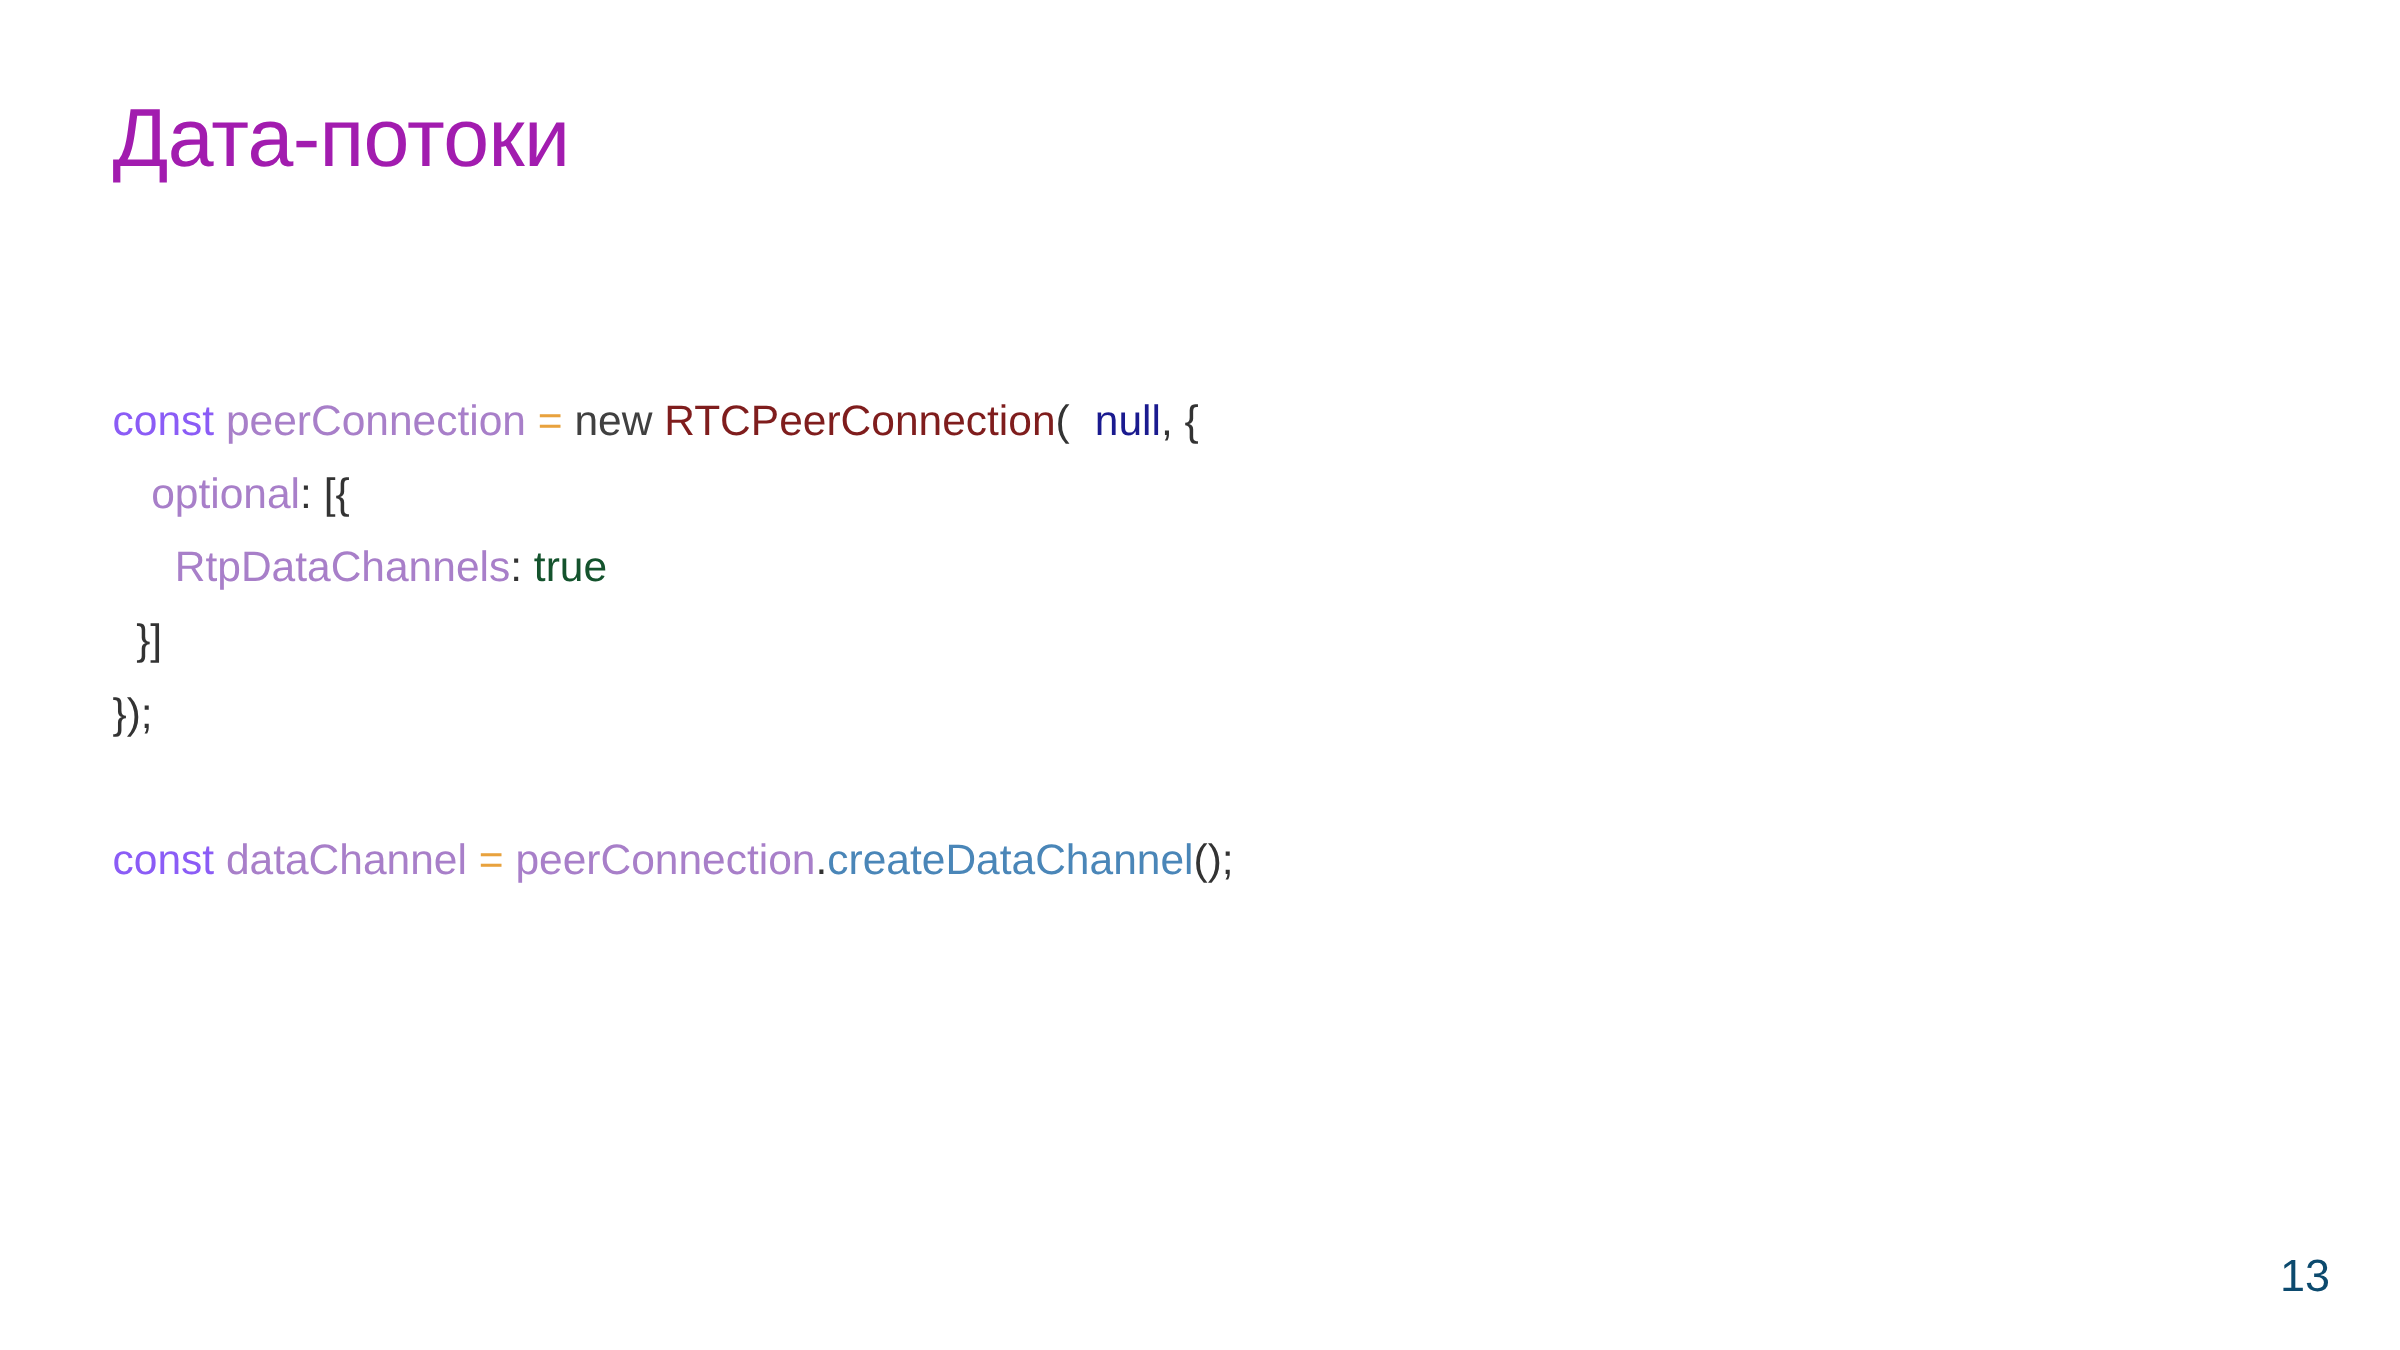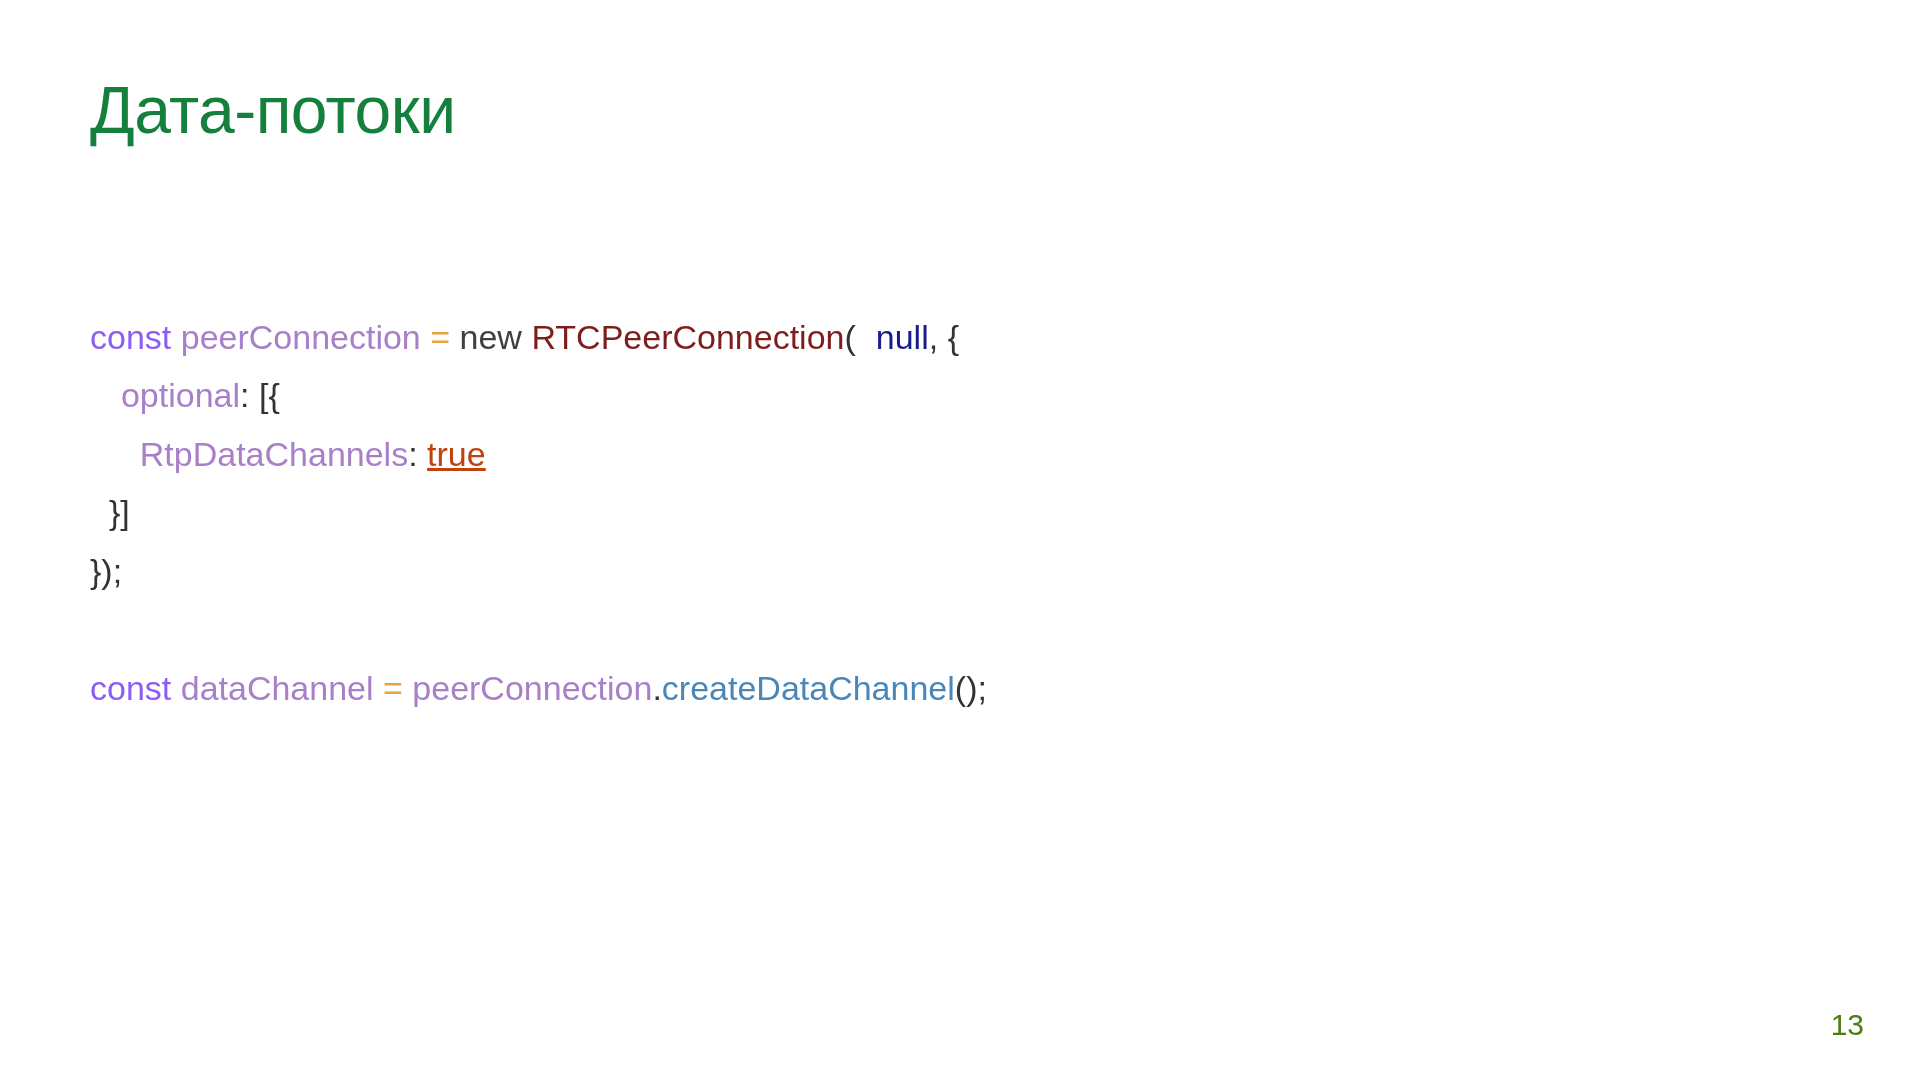--- a/index.html
+++ b/index.html
@@ -17,21 +17,21 @@
     }
     .slide {
       width: 100%;
       height: 100%;
       padding: 72px 90px;
       position: relative;
     }
     .title {
       font-size: 66px;
       font-weight: 400;
-      color: #15803d;
+      color: #a21caf;
       margin-bottom: 160px;
       letter-spacing: -0.5px;
     }
     .code-block {
       font-family: "Helvetica Neue", Helvetica, Arial, sans-serif;
       font-size: 34px;
       line-height: 1.72;
       color: #333;
       white-space: pre;
     }
@@ -40,31 +40,31 @@
     .tok-operator { color: #e8a23d; }
     .tok-new { color: #404040; }
     .tok-class { color: #7f1d1d; }
     .tok-paren { color: #333; }
     .tok-null { color: #1a1a8f; margin-left: 20px; }
     .tok-comma { color: #333; }
     .tok-brace { color: #333; }
     .tok-property { color: #a87fc9; margin-left: 12px; }
     .tok-colon { color: #333; }
     .tok-bracket { color: #333; }
-    .tok-true { color: #c2410c; text-decoration: underline; }
+    .tok-true { color: #14532d; }
     .tok-semi { color: #333; }
     .tok-object { color: #a87fc9; }
     .tok-dot { color: #333; }
     .tok-method { color: #4a86b8; }
     .page-number {
       position: absolute;
       bottom: 38px;
       right: 56px;
-      font-size: 30px;
-      color: #4d7c0f;
+      font-size: 36px;
+      color: #0c4a6e;
       text-align: right;
     }
   </style>
 </head>
 <body>
 
 <div class="slide">
   <h1 class="title">Дата-потоки</h1>
 
   <div class="code-block"><span><span class="tok-keyword">const</span> <span class="tok-variable">peerConnection</span> <span class="tok-operator">=</span> <span class="tok-new">new</span> <span class="tok-class">RTCPeerConnection</span><span class="tok-paren">(</span><span class="tok-null">null</span><span class="tok-comma">,</span> <span class="tok-brace">{</span></span>

